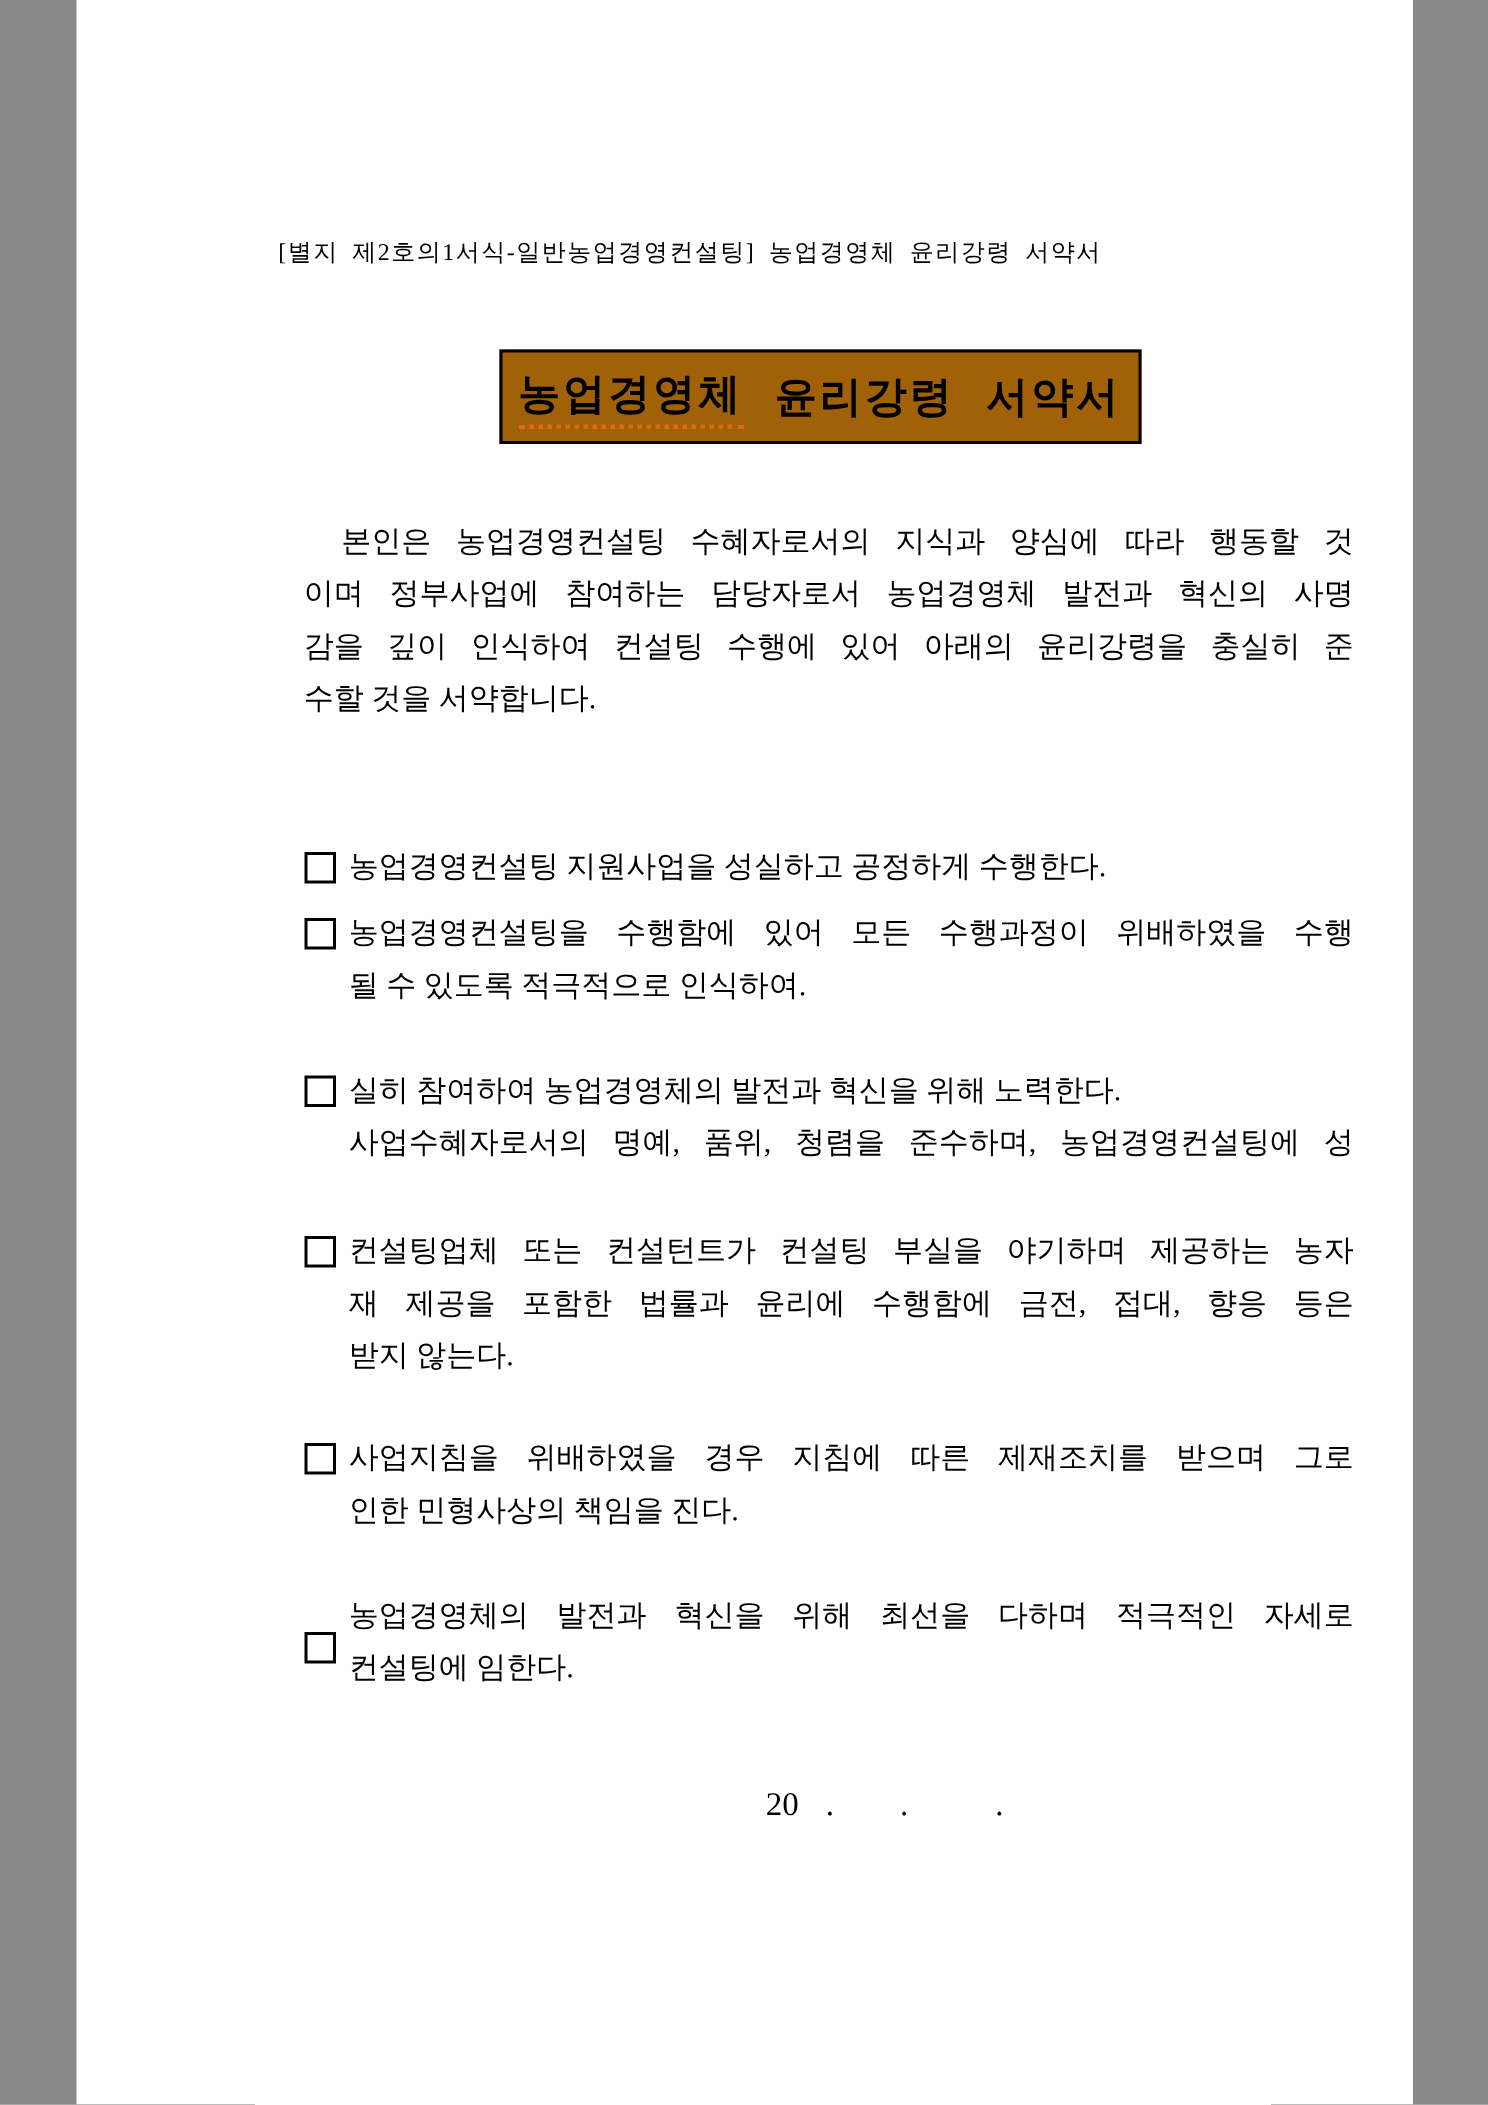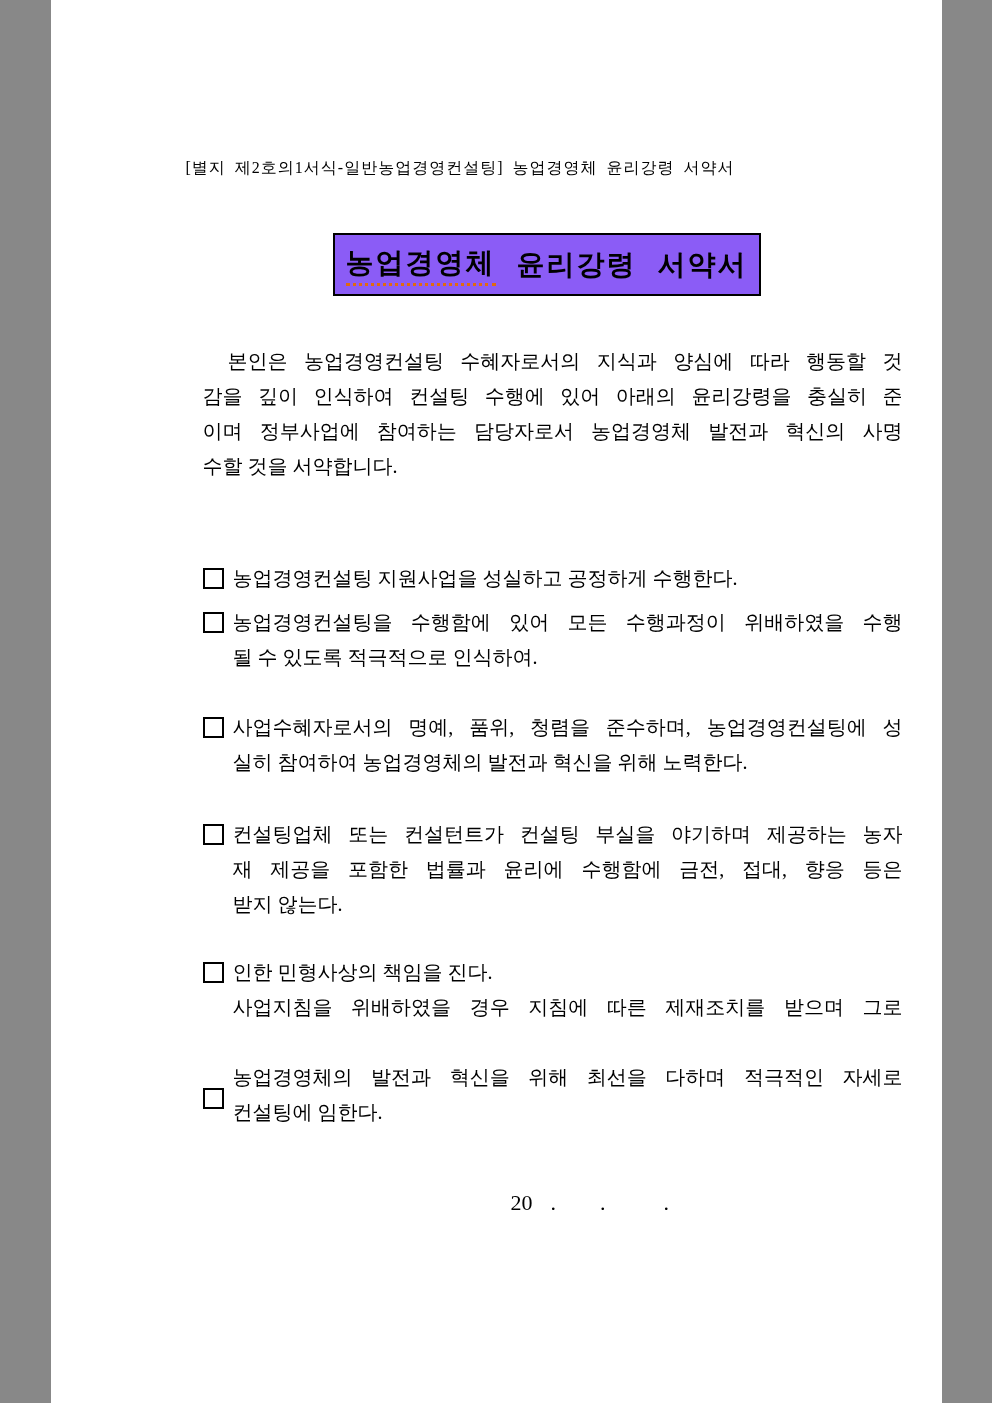--- a/index.html
+++ b/index.html
@@ -22,21 +22,21 @@
     word-spacing: 4px;
     white-space: nowrap;
   }
   .title-box {
     position: absolute;
     left: 282px;
     top: 233px;
     width: 428px;
     height: 63px;
     box-sizing: border-box;
-    background: #8b5cf6;
+    background: #a16207;
     border: 2px solid #000000;
     display: flex;
     align-items: center;
     justify-content: center;
     font-size: 28px;
     font-weight: bold;
     letter-spacing: 2px;
     word-spacing: 12px;
     white-space: pre;
   }
@@ -100,22 +100,22 @@
 <body>
 
 <div class="page">
 
   <div class="form-label">[별지 제2호의1서식-일반농업경영컨설팅] 농업경영체 윤리강령 서약서</div>
 
   <div class="title-box"><span class="title-underlined">농업경영체</span><span> 윤리강령 서약서</span></div>
 
   <div class="intro">
       <div class="tline just">본인은 농업경영컨설팅 수혜자로서의 지식과 양심에 따라 행동할 것</div>
+      <div class="tline just">이며 정부사업에 참여하는 담당자로서 농업경영체 발전과 혁신의 사명</div>
       <div class="tline just">감을 깊이 인식하여 컨설팅 수행에 있어 아래의 윤리강령을 충실히 준</div>
-      <div class="tline just">이며 정부사업에 참여하는 담당자로서 농업경영체 발전과 혁신의 사명</div>
       <div class="tline">수할 것을 서약합니다.</div>
     </div>
 
   <div class="pledge pledge-1">
     <span class="checkbox"></span>
     <div class="pledge-text">
         <div class="tline">농업경영컨설팅 지원사업을 성실하고 공정하게 수행한다.</div>
       </div>
   </div>
 
@@ -123,39 +123,39 @@
     <span class="checkbox"></span>
     <div class="pledge-text">
         <div class="tline just">농업경영컨설팅을 수행함에 있어 모든 수행과정이 위배하였을 수행</div>
         <div class="tline">될 수 있도록 적극적으로 인식하여.</div>
       </div>
   </div>
 
   <div class="pledge pledge-3">
     <span class="checkbox"></span>
     <div class="pledge-text">
+        <div class="tline">실히 참여하여 농업경영체의 발전과 혁신을 위해 노력한다.</div>
         <div class="tline just">사업수혜자로서의 명예, 품위, 청렴을 준수하며, 농업경영컨설팅에 성</div>
-        <div class="tline">실히 참여하여 농업경영체의 발전과 혁신을 위해 노력한다.</div>
       </div>
   </div>
 
   <div class="pledge pledge-4">
     <span class="checkbox"></span>
     <div class="pledge-text">
         <div class="tline just">컨설팅업체 또는 컨설턴트가 컨설팅 부실을 야기하며 제공하는 농자</div>
         <div class="tline just">재 제공을 포함한 법률과 윤리에 수행함에 금전, 접대, 향응 등은</div>
         <div class="tline">받지 않는다.</div>
       </div>
   </div>
 
   <div class="pledge pledge-5">
     <span class="checkbox"></span>
     <div class="pledge-text">
+        <div class="tline just">사업지침을 위배하였을 경우 지침에 따른 제재조치를 받으며 그로</div>
         <div class="tline">인한 민형사상의 책임을 진다.</div>
-        <div class="tline just">사업지침을 위배하였을 경우 지침에 따른 제재조치를 받으며 그로</div>
       </div>
   </div>
 
   <div class="pledge pledge-6">
     <span class="checkbox"></span>
     <div class="pledge-text">
         <div class="tline just">농업경영체의 발전과 혁신을 위해 최선을 다하며 적극적인 자세로</div>
         <div class="tline">컨설팅에 임한다.</div>
       </div>
   </div>

